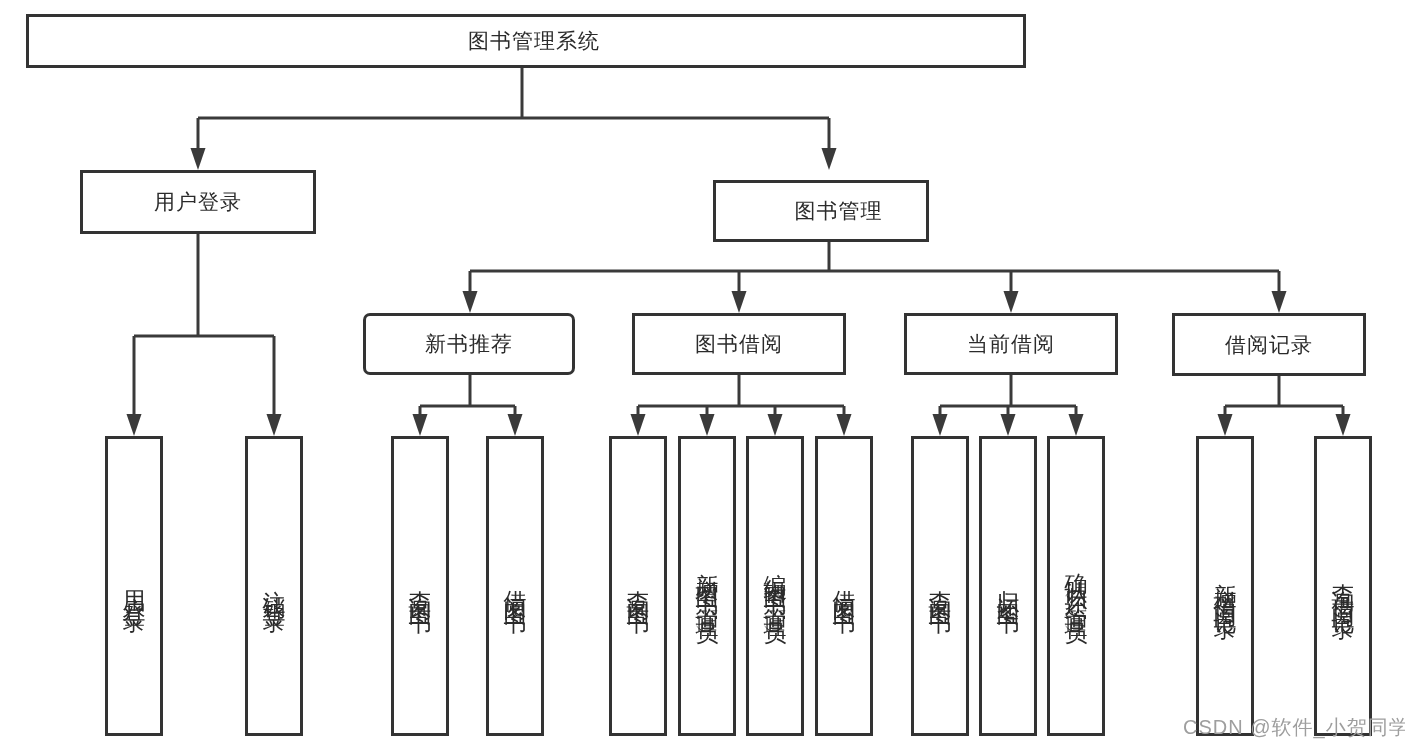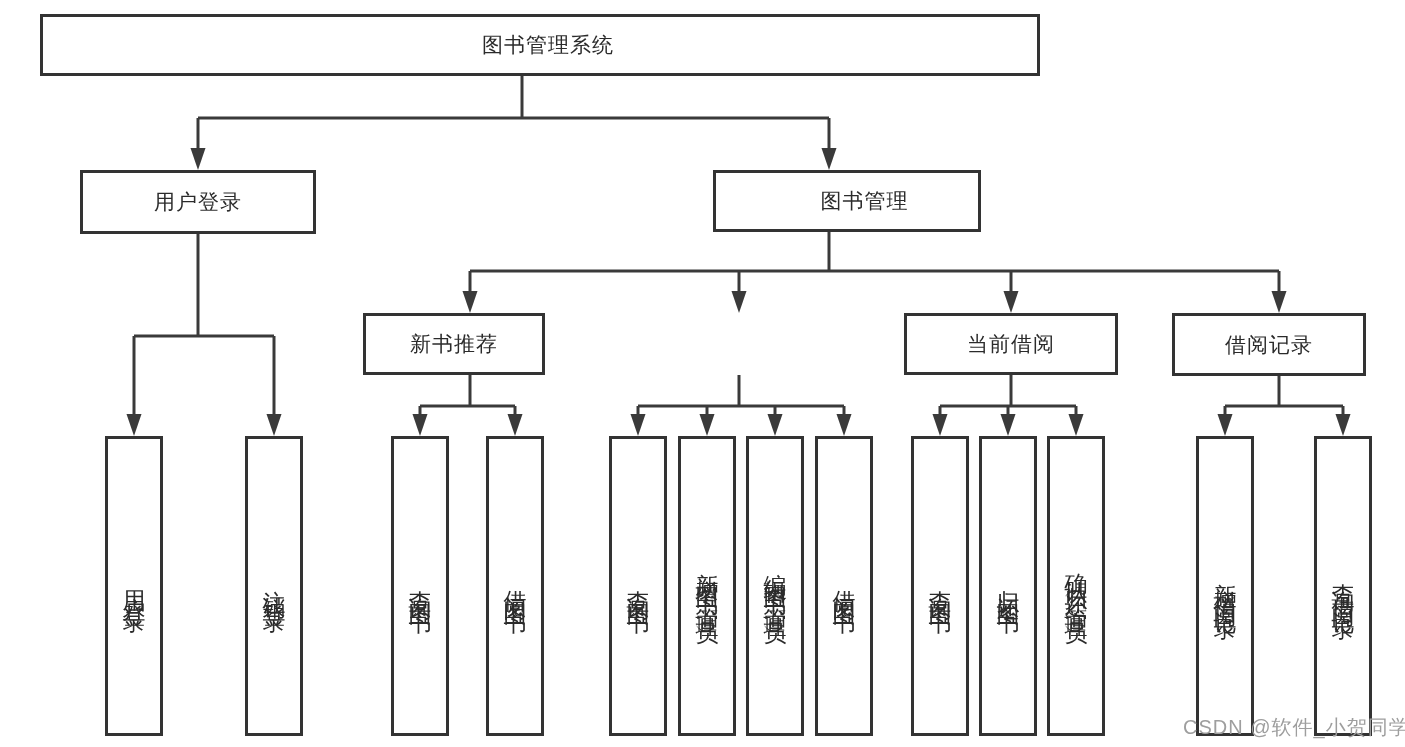--- a/index.html
+++ b/index.html
@@ -114,26 +114,27 @@
     <g>
       <line x1="1279" y1="375" x2="1279" y2="406"></line>
       <line x1="1225" y1="406" x2="1343" y2="406"></line>
       <line x1="1225" y1="406" x2="1225" y2="416"></line>
       <line x1="1343" y1="406" x2="1343" y2="416"></line>
       <polygon points="1225,436 1217.5,414 1232.5,414" fill="#3a3a3a" stroke="none"></polygon>
       <polygon points="1343,436 1335.5,414 1350.5,414" fill="#3a3a3a" stroke="none"></polygon>
     </g>
   </svg>
 
-  <div class="box h-box" style="left:40px;top:14px;width:1000px;height:62px;padding-left:16px;">图书管理系统</div>
+  <div class="box h-box" style="left:26px;top:14px;width:1000px;height:54px;padding-left:16px;">图书管理系统</div>
 
   <div class="box h-box" style="left:80px;top:170px;width:236px;height:64px;">用户登录</div>
-  <div class="box h-box" style="left:713px;top:170px;width:268px;height:62px;padding-left:35px;">图书管理</div>
+  <div class="box h-box" style="left:713px;top:180px;width:216px;height:62px;padding-left:35px;">图书管理</div>
 
-  <div class="box h-box" style="left:363px;top:313px;width:182px;height:62px;">新书推荐</div>
+  <div class="box h-box" style="left:363px;top:313px;width:212px;height:62px;border-radius:7px;">新书推荐</div>
+  <div class="box h-box" style="left:632px;top:313px;width:214px;height:62px;">图书借阅</div>
   <div class="box h-box" style="left:904px;top:313px;width:214px;height:62px;text-align:center;">当前借阅</div>
   <div class="box h-box" style="left:1172px;top:313px;width:194px;height:63px;">借阅记录</div>
 
   <div class="box v-box" style="left:105px;top:436px;width:58px;height:300px;">用户登录</div>
   <div class="box v-box" style="left:245px;top:436px;width:58px;height:300px;">注销登录</div>
 
   <div class="box v-box" style="left:391px;top:436px;width:58px;height:300px;">查询图书</div>
   <div class="box v-box" style="left:486px;top:436px;width:58px;height:300px;">借阅图书</div>
 
   <div class="box v-box" style="left:609px;top:436px;width:58px;height:300px;">查询图书</div>

